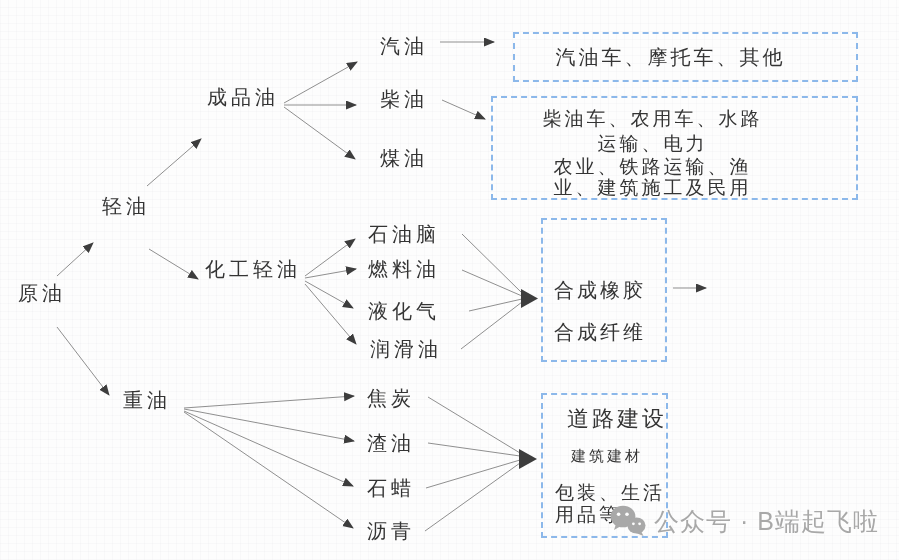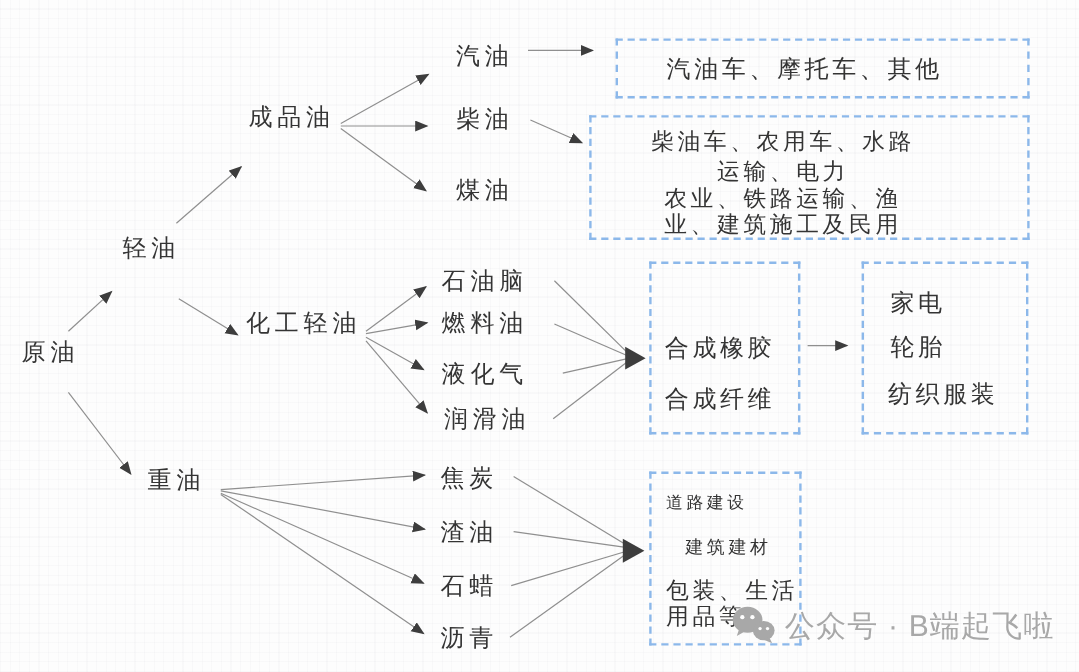--- a/index.html
+++ b/index.html
@@ -122,28 +122,23 @@
     <div class="boxline" style="top:34px">运输、电力</div>
     <div class="boxline" style="top:57px">农业、铁路运输、渔</div>
     <div class="boxline" style="top:78px">业、建筑施工及民用</div>
   </div>
 
   <div class="dbox" id="box-synthetics" style="left:541px;top:218px;width:122px;height:140px">
     <div class="boxline" style="left:11px;top:59px">合成橡胶</div>
     <div class="boxline" style="left:11px;top:101px">合成纤维</div>
   </div>
 
-  <div class="dbox" id="box-synthetic-goods" style="left:718px;top:218px;width:135px;height:140px">
-    <div class="boxline" style="left:22px;top:21px">家电</div>
-    <div class="boxline" style="left:22px;top:58px">轮胎</div>
-    <div class="boxline" style="left:20px;top:97px">纺织服装</div>
-  </div>
 
   <div class="dbox" id="box-heavy-uses" style="left:541px;top:393px;width:123px;height:141px">
-    <div class="boxline" style="left:12px;top:13px;font-size:14px">道路建设</div>
+    <div class="boxline" style="left:24px;top:13px;font-size:22px">道路建设</div>
     <div class="boxline" style="left:28px;top:50px;font-size:15px">建筑建材</div>
     <div class="boxline" style="left:12px;top:86px;font-size:19px">包装、生活</div>
     <div class="boxline" style="left:12px;top:108px;font-size:19px">用品等</div>
   </div>
 
   <div class="watermark">
     <svg width="36" height="34" viewBox="0 0 36 34">
       <g fill="#a8a8a8">
         <ellipse cx="13" cy="12.5" rx="12.4" ry="10.8"></ellipse>
         <path d="M6,20 L4,26 L11,22 Z"></path>

